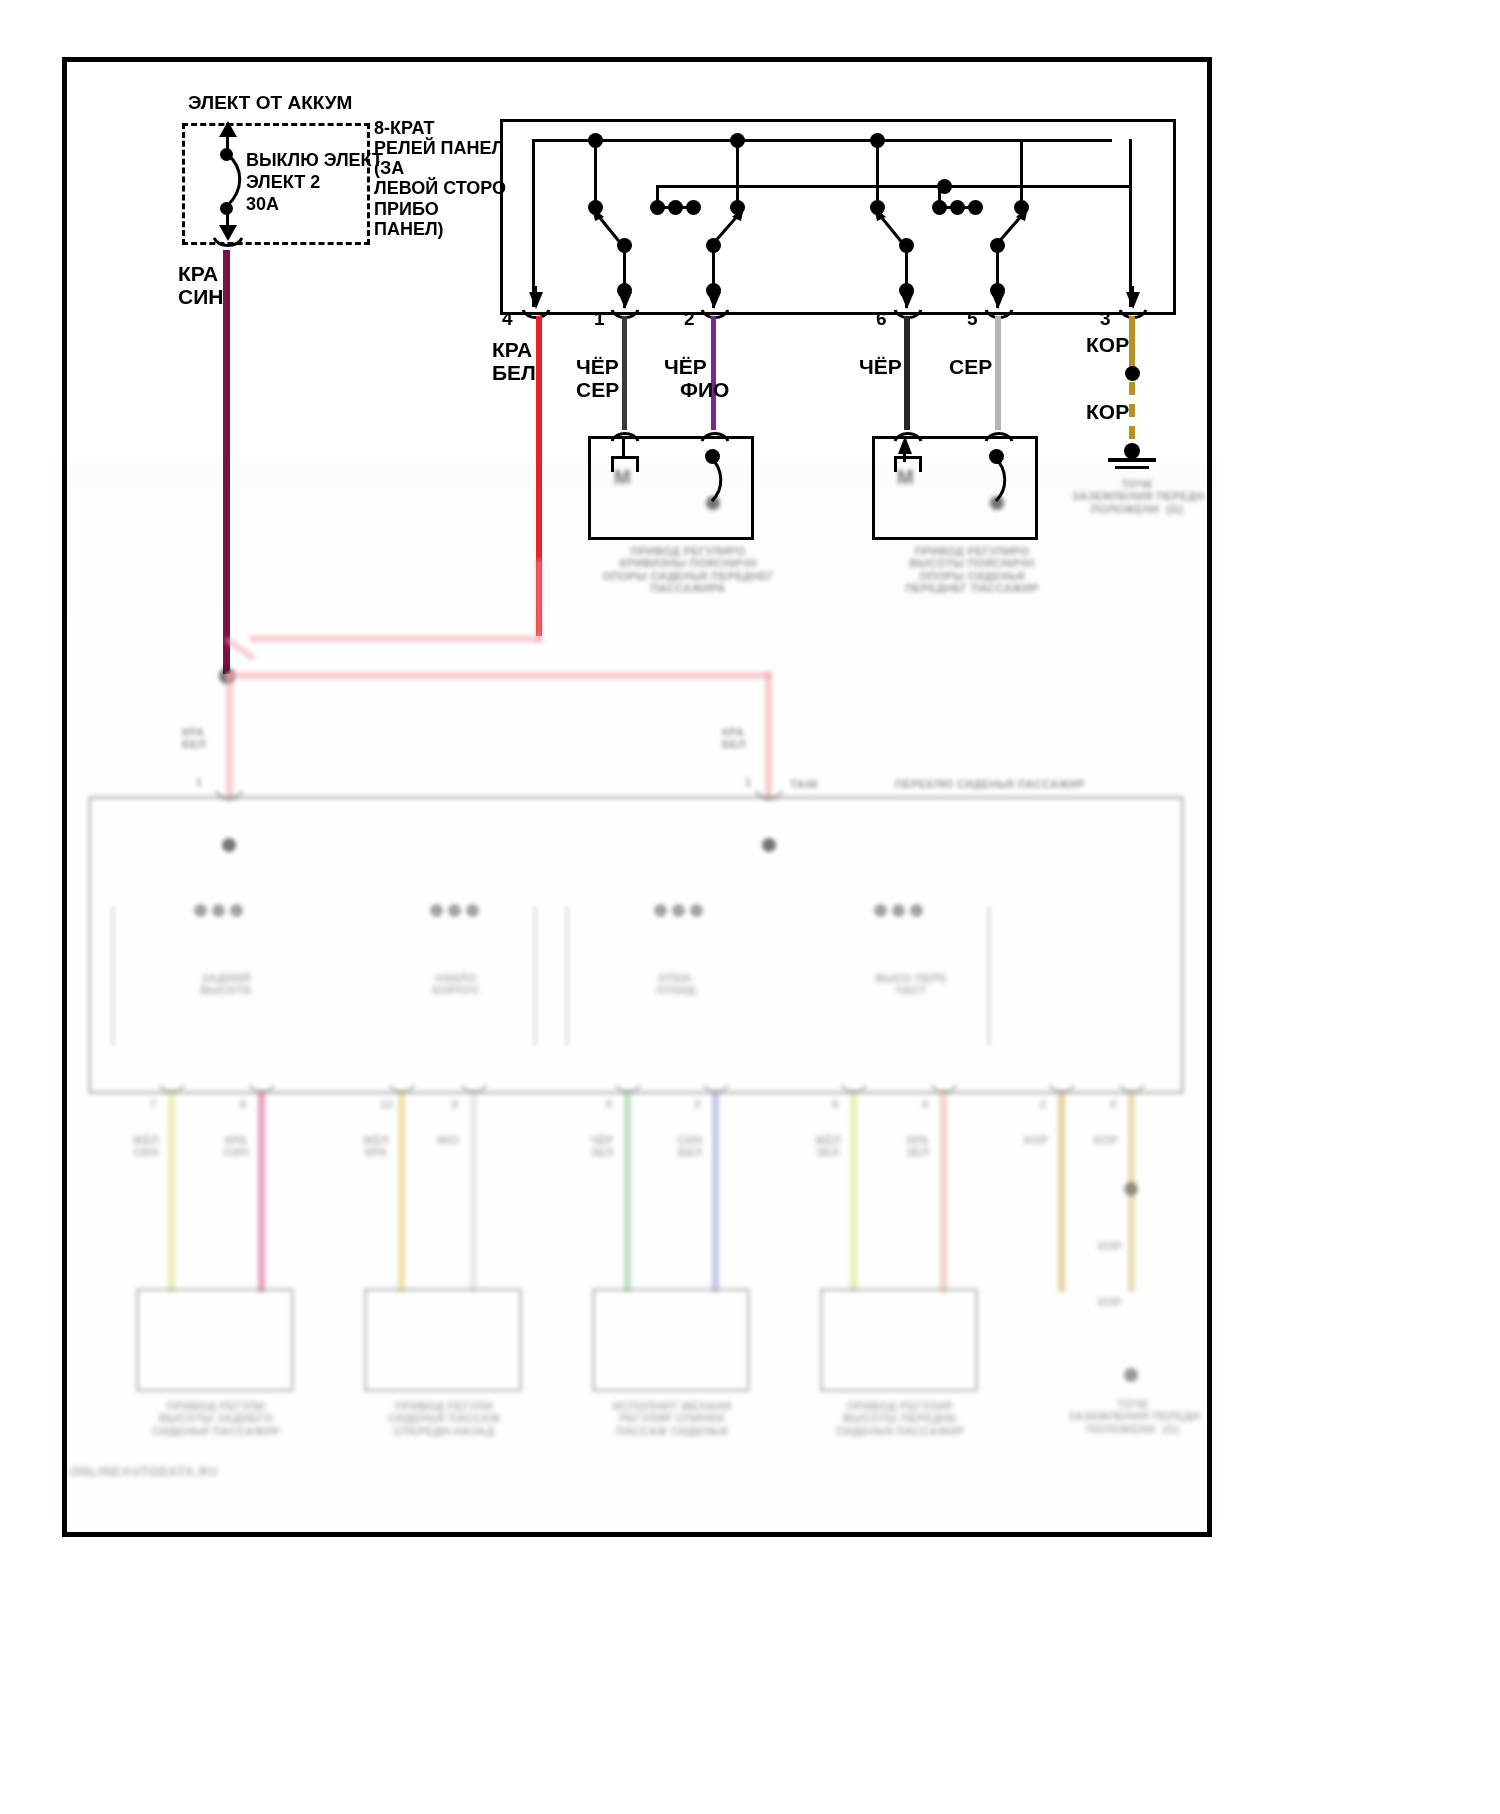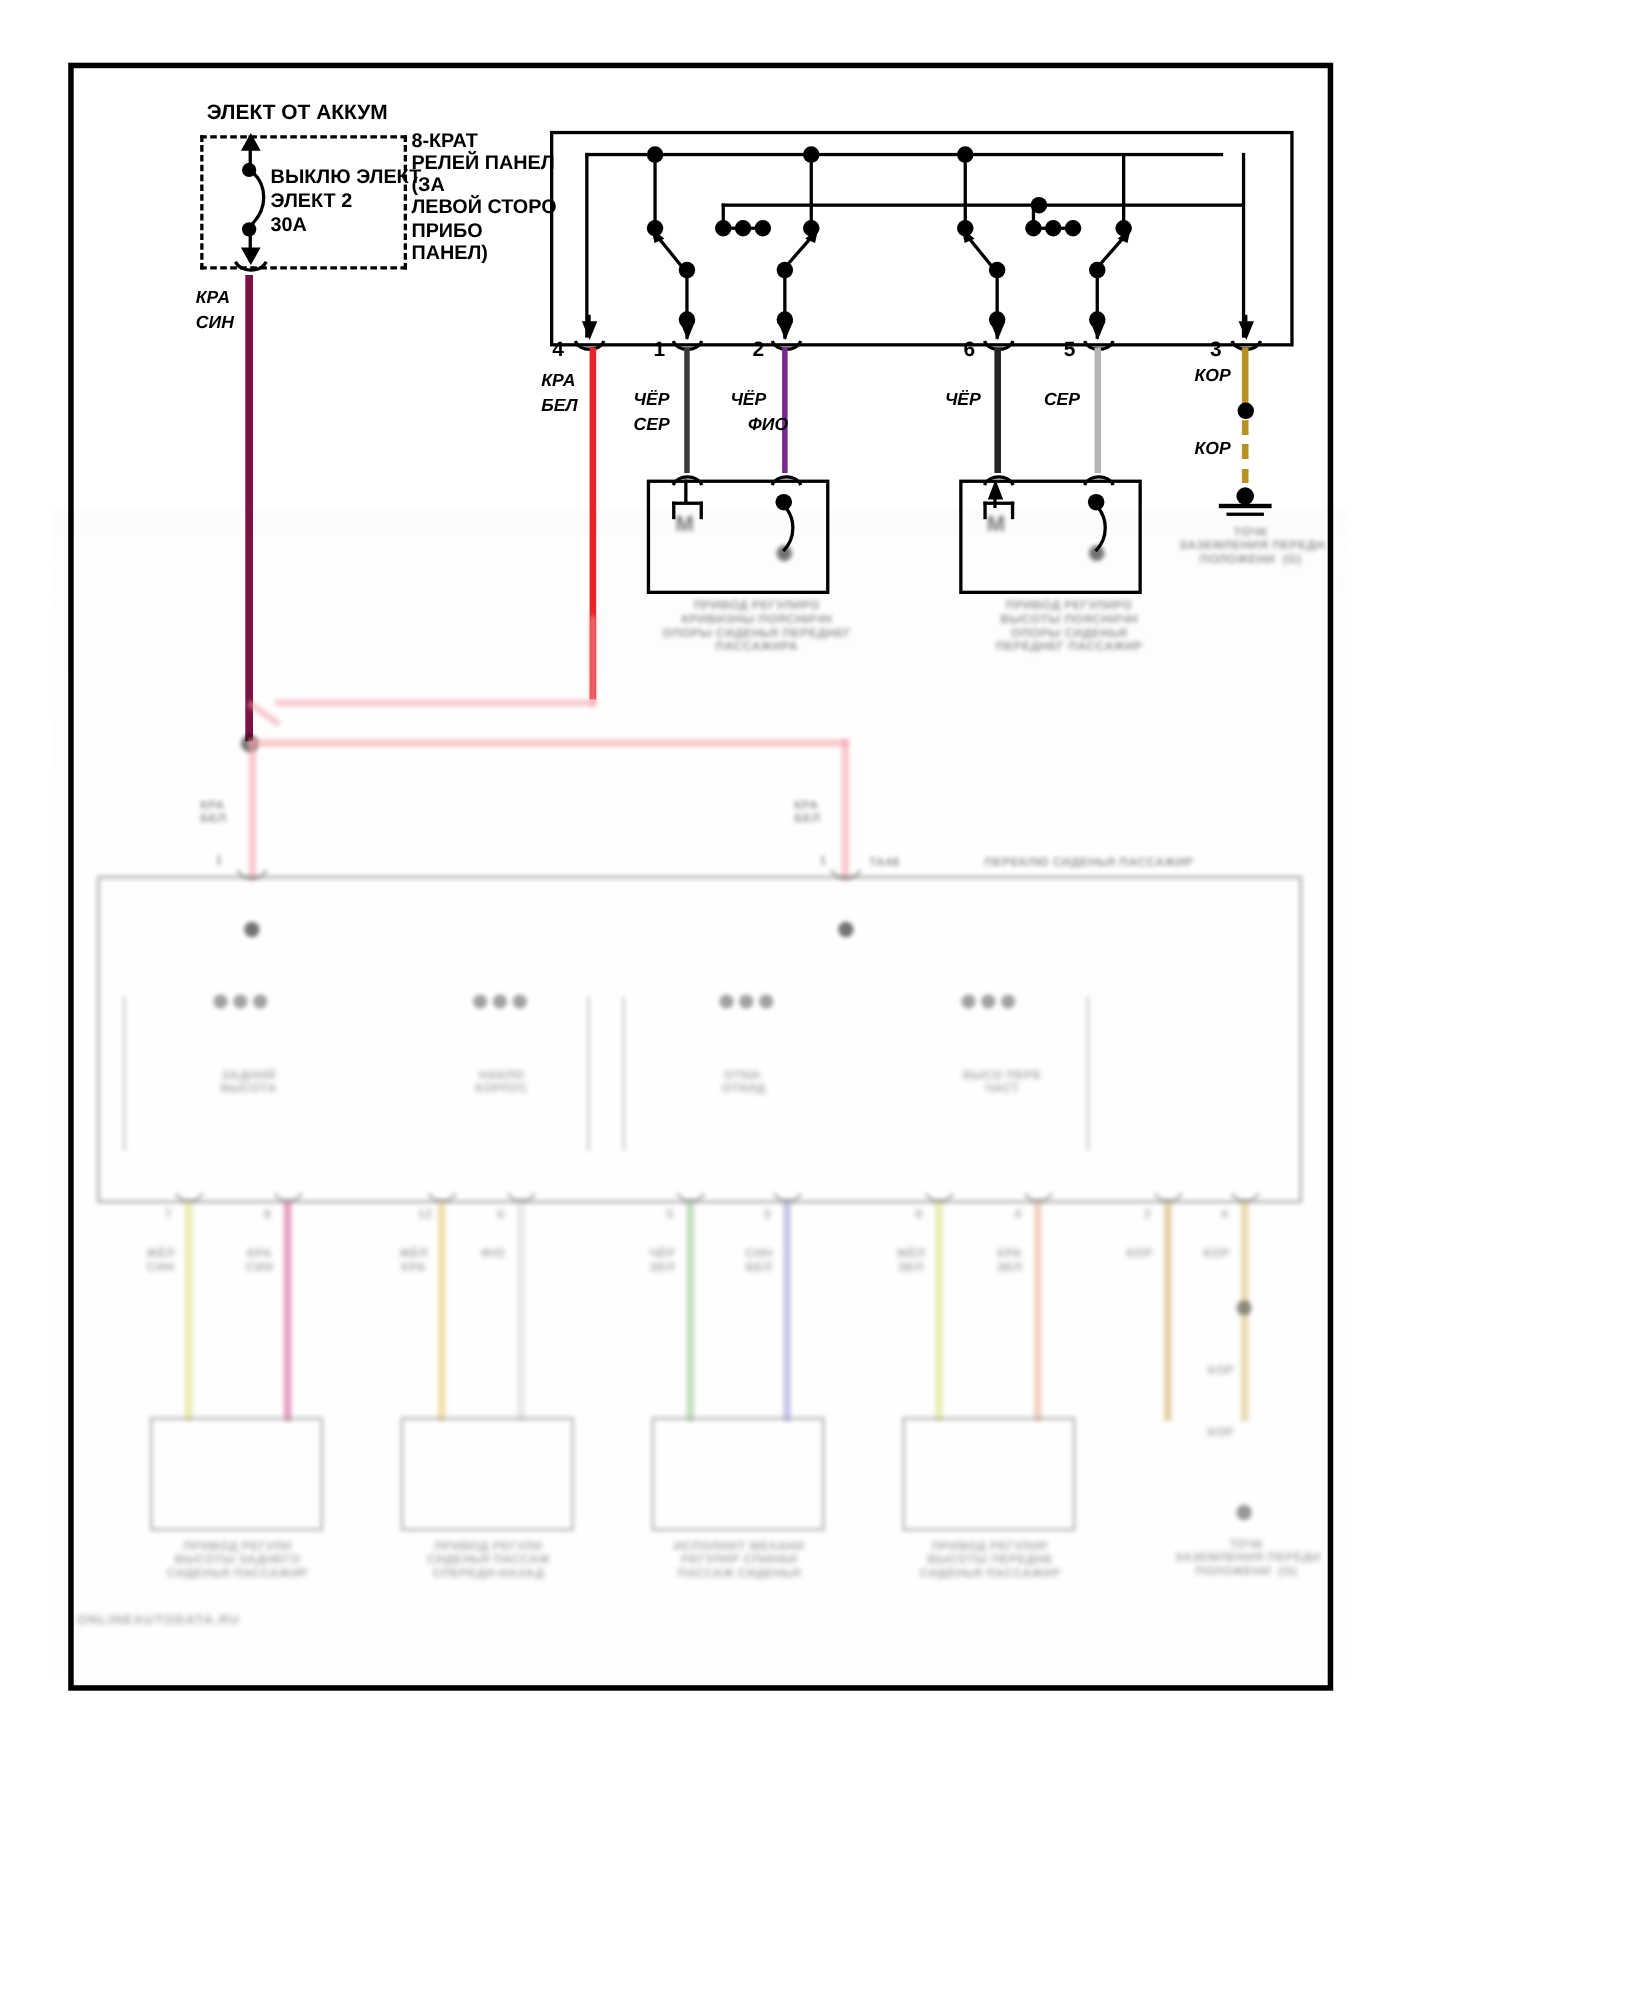--- a/index.html
+++ b/index.html
@@ -15,21 +15,21 @@
   #lower-panel{position:absolute;left:48px;top:462px;width:1176px;height:1060px;background:#fafafa;
      -webkit-mask-image:linear-gradient(to bottom, rgba(0,0,0,.55) 0%, rgba(0,0,0,.30) 12%, rgba(0,0,0,.22) 100%);
      mask-image:linear-gradient(to bottom, rgba(0,0,0,.55) 0%, rgba(0,0,0,.30) 12%, rgba(0,0,0,.22) 100%);
      filter:blur(1.6px);}
   .blurred{filter:blur(2.1px);opacity:.55;}
   .blurred2{filter:blur(2.6px);opacity:.45;}
   .tinytext{font-size:11px;font-weight:bold;color:#444;letter-spacing:.4px;}
   
   .title{font-size:19px;font-weight:bold;}
   .note{font-size:18px;font-weight:bold;}
-  .wirelbl{font-size:16px;font-weight:bold;font-style:italic;}
+  .wirelbl{font-size:21px;font-weight:bold;}
   .pin{font-size:19px;font-weight:bold;}
   
   .wire{position:absolute;}
 </style>
 </head>
 <body>
 
 <div id="page">
 
   <div id="lower-panel"></div>

